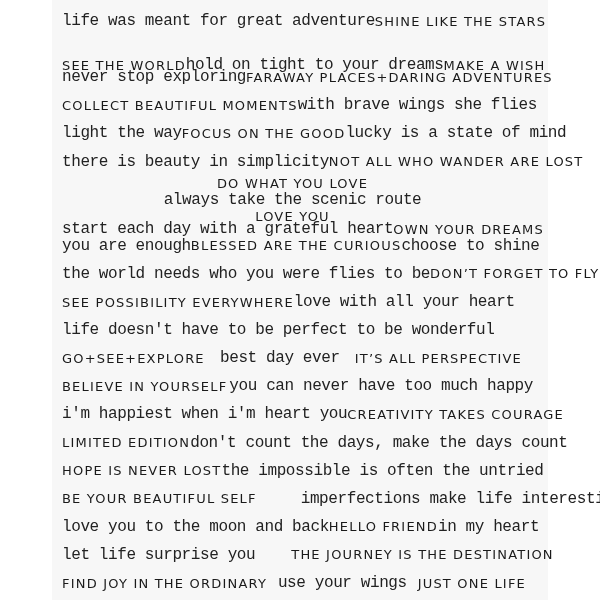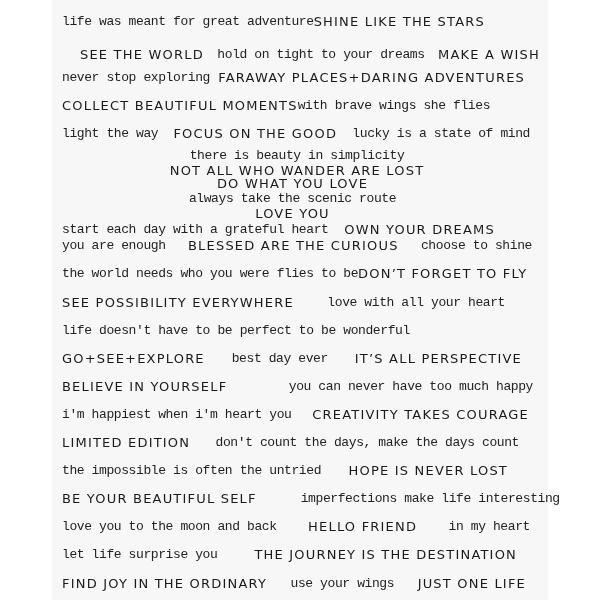--- a/index.html
+++ b/index.html
@@ -15,51 +15,51 @@
       display: flex; align-items: center; justify-content: space-between;
       white-space: nowrap;
     }
     .phrase { color: #1a1a1a; }
     .phrase.caps {
       font-family: "DejaVu Sans", "Liberation Sans", sans-serif;
       font-size: 13px; letter-spacing: 1.2px; font-weight: normal;
     }
     .phrase.type {
       font-family: "Liberation Mono", "DejaVu Sans Mono", monospace;
-      font-size: 13px; letter-spacing: -0.4px; color: #222;
+      font-size: 16px; letter-spacing: -0.4px; color: #222;
     }
   </style>
 </head>
 <body>
 
 <div class="sheet"></div>
 <div id="rows">
     <div class="row" style="top: 7px; width: 402px;">
       <span class="phrase type">life was meant for great adventure</span>
       <span class="phrase caps">SHINE LIKE THE STARS</span>
     </div>
-    <div class="row" style="top: 40px; width: 460px; margin-left: 18px;">
+    <div class="row" style="top: 51px; width: 460px;">
       <span class="phrase caps">SEE THE WORLD</span>
       <span class="phrase type">hold on tight to your dreams</span>
       <span class="phrase caps">MAKE A WISH</span>
     </div>
     <div class="row" style="top: 63.2px; width: 463px;">
       <span class="phrase type">never stop exploring</span>
       <span class="phrase caps">FARAWAY PLACES+DARING ADVENTURES</span>
     </div>
     <div class="row" style="top: 91.3px; width: 393px;">
       <span class="phrase caps">COLLECT BEAUTIFUL MOMENTS</span>
       <span class="phrase type">with brave wings she flies</span>
     </div>
     <div class="row" style="top: 119.4px; width: 468px;">
       <span class="phrase type">light the way</span>
       <span class="phrase caps">FOCUS ON THE GOOD</span>
       <span class="phrase type">lucky is a state of mind</span>
     </div>
-    <div class="row" style="top: 147.5px; width: 470px; flex-direction: column;">
+    <div class="row" style="top: 147.5px; width: 470px;">
       <span class="phrase type">there is beauty in simplicity</span>
       <span class="phrase caps">NOT ALL WHO WANDER ARE LOST</span>
     </div>
     <div class="row" style="top: 175.6px; width: 461px; flex-direction: column;">
       <span class="phrase caps">DO WHAT YOU LOVE</span>
       <span class="phrase type">always take the scenic route</span>
       <span class="phrase caps">LOVE YOU</span>
     </div>
     <div class="row" style="top: 215px; width: 433px;">
       <span class="phrase type">start each day with a grateful heart</span>
@@ -92,22 +92,22 @@
     </div>
     <div class="row" style="top: 400.4px; width: 467px;">
       <span class="phrase type">i'm happiest when i'm heart you</span>
       <span class="phrase caps">CREATIVITY TAKES COURAGE</span>
     </div>
     <div class="row" style="top: 428.5px; width: 457px;">
       <span class="phrase caps">LIMITED EDITION</span>
       <span class="phrase type">don't count the days, make the days count</span>
     </div>
     <div class="row" style="top: 456.6px; width: 446px;">
+      <span class="phrase caps">HOPE IS NEVER LOST</span>
       <span class="phrase type">the impossible is often the untried</span>
-      <span class="phrase caps">HOPE IS NEVER LOST</span>
     </div>
     <div class="row" style="top: 484.7px; width: 470px; gap: 44px;">
       <span class="phrase caps">BE YOUR BEAUTIFUL SELF</span>
       <span class="phrase type">imperfections make life interesting</span>
     </div>
     <div class="row" style="top: 512.8px; width: 468px;">
       <span class="phrase type">love you to the moon and back</span>
       <span class="phrase caps">HELLO FRIEND</span>
       <span class="phrase type">in my heart</span>
     </div>

